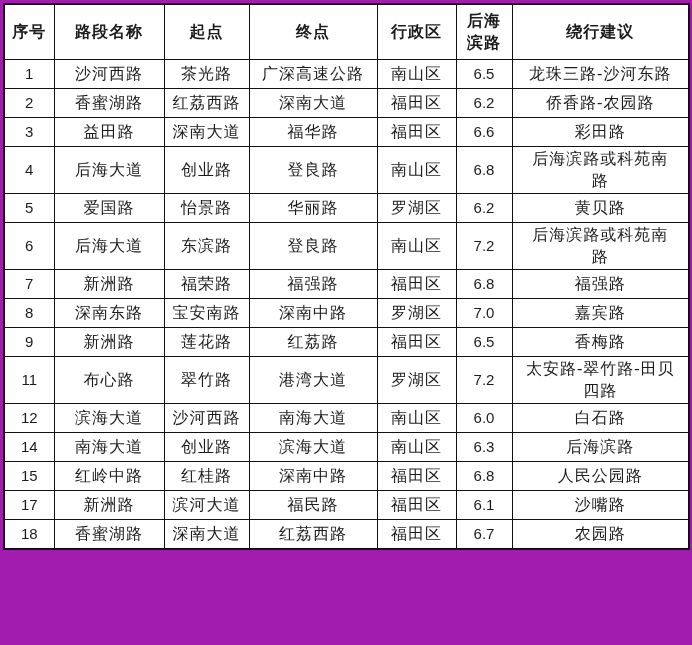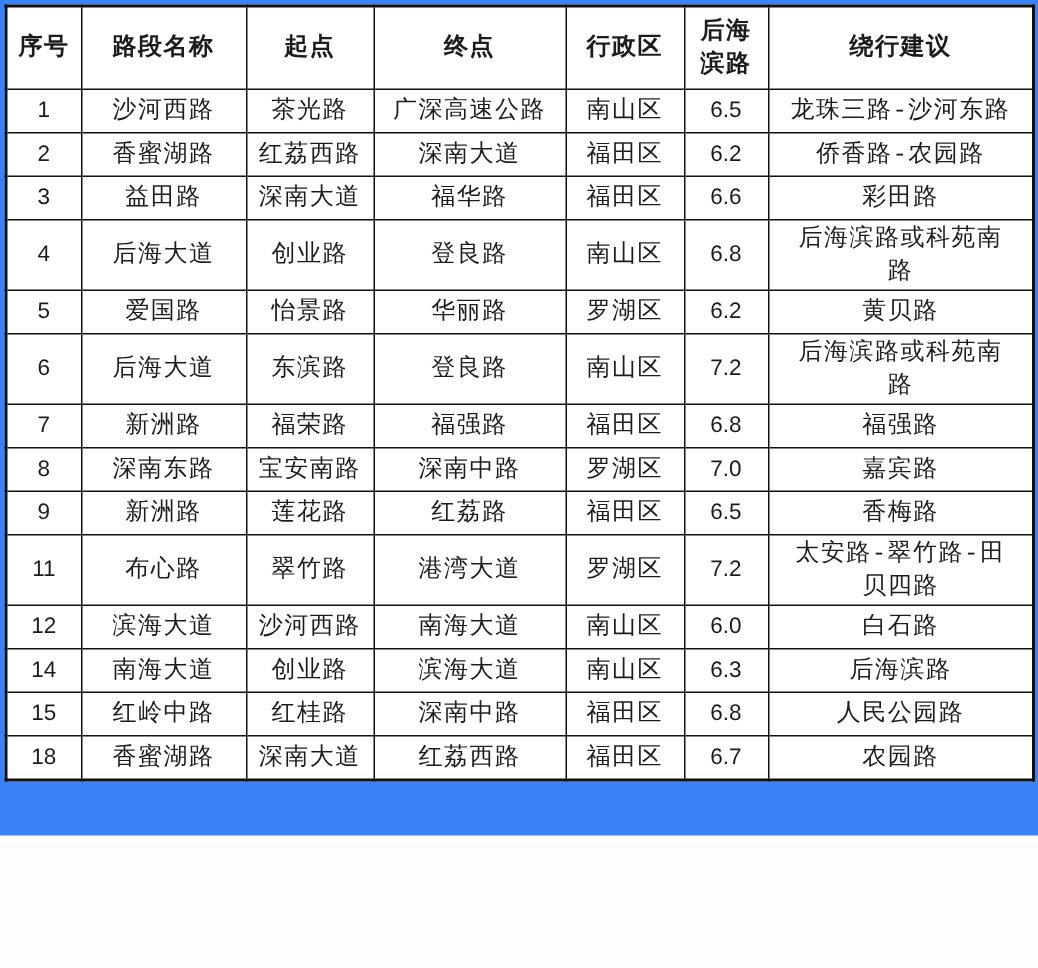--- a/index.html
+++ b/index.html
@@ -5,22 +5,22 @@
   html, body {
     margin: 0;
     padding: 0;
     background: #fdfdfd;
     width: 692px;
     height: 645px;
     overflow: hidden;
   }
   .page {
     width: 692px;
-    height: 557px;
-    background: #3b82f6;
+    height: 645px;
+    background: #a21caf;
     box-sizing: border-box;
     padding: 3px 3px 0 3px;
   }
   table.traffic {
     table-layout: fixed;
     width: 685px;
     border-collapse: collapse;
     border: 2px solid #111;
     font-family: "Liberation Serif", "DejaVu Serif", serif;
     color: #1c1c1c;
@@ -50,21 +50,20 @@
   }
   table.traffic td {
     height: 26px;
     font-size: 16px;
     line-height: 22px;
     padding: 1px 8px;
     letter-spacing: 1px;
   }
   table.traffic td.detour {
     padding: 1px 12px;
-    font-family: Liberation Mono, monospace;
   }
   table.traffic td.num {
     font-family: "Liberation Sans", "DejaVu Sans", sans-serif;
     font-size: 15px;
     letter-spacing: 0;
   }
 </style>
 </head>
 <body>
 
@@ -202,20 +201,29 @@
         <tr>
           <td class="num">15</td>
           <td>红岭中路</td>
           <td>红桂路</td>
           <td>深南中路</td>
           <td>福田区</td>
           <td class="num">6.8</td>
           <td class="detour">人民公园路</td>
         </tr>
         <tr>
+          <td class="num">17</td>
+          <td>新洲路</td>
+          <td>滨河大道</td>
+          <td>福民路</td>
+          <td>福田区</td>
+          <td class="num">6.1</td>
+          <td class="detour">沙嘴路</td>
+        </tr>
+        <tr>
           <td class="num">18</td>
           <td>香蜜湖路</td>
           <td>深南大道</td>
           <td>红荔西路</td>
           <td>福田区</td>
           <td class="num">6.7</td>
           <td class="detour">农园路</td>
         </tr>
       </tbody>
   </table>

